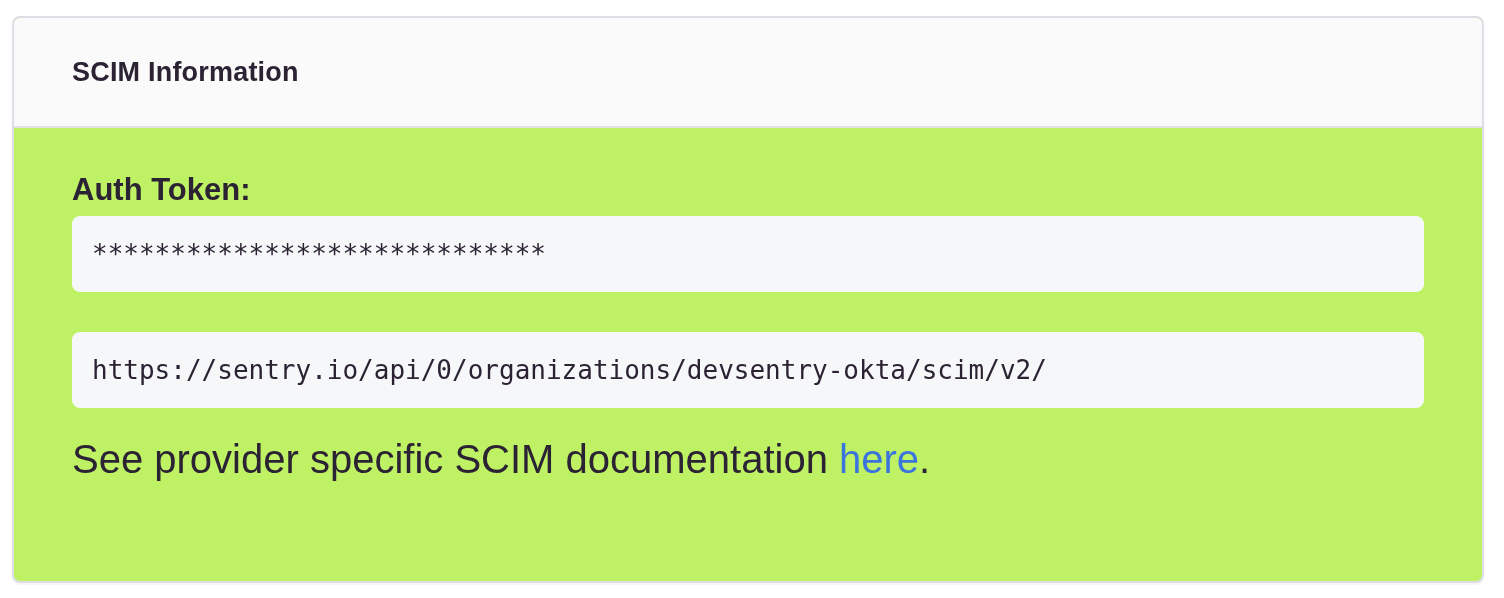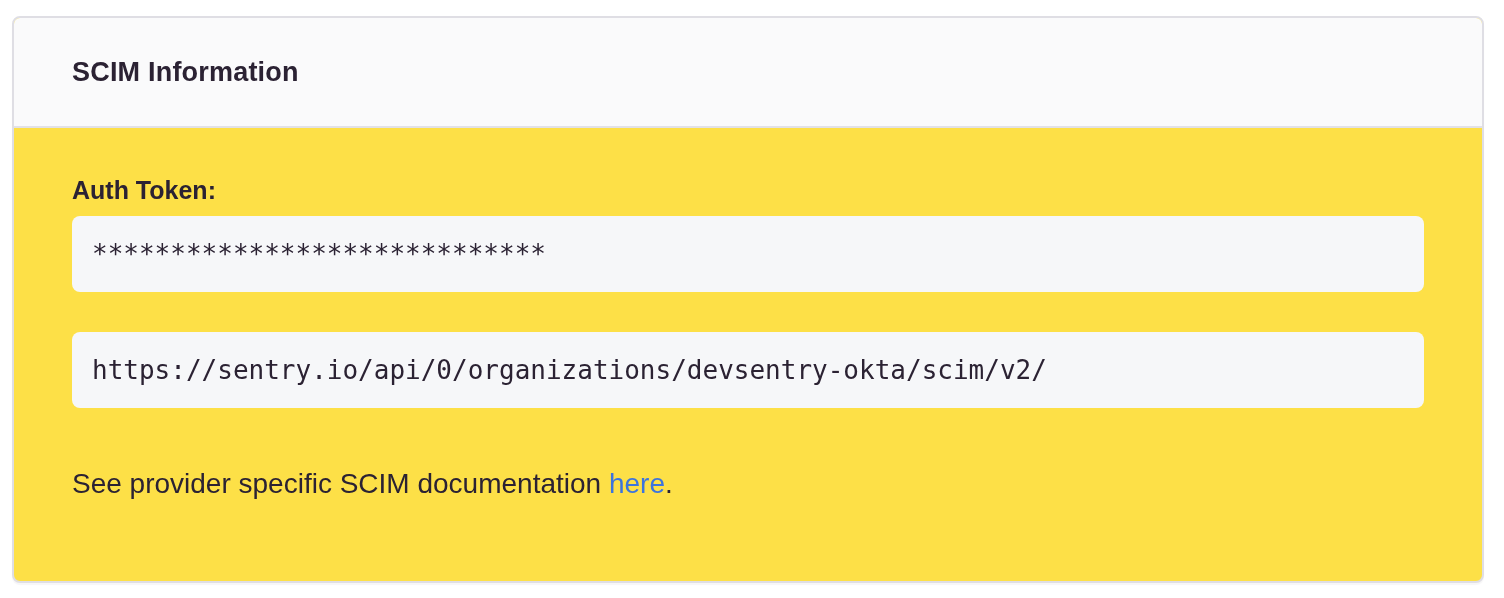--- a/index.html
+++ b/index.html
@@ -7,21 +7,21 @@
     width: 1504px; height: 598px;
     background: #ffffff;
     font-family: "Liberation Sans", sans-serif;
     color: #2B2233;
     overflow: hidden;
   }
   .panel {
     position: absolute;
     left: 12px; top: 16px;
     width: 1472px; height: 567px;
-    background: #fde047;
+    background: #bef264;
     border: 2px solid #DFDEE4;
     border-radius: 8px;
     box-shadow: 0 2px 1px rgba(43, 34, 51, 0.04);
     overflow: hidden;
   }
   .panel-header {
     height: 110px;
     background: #FAFAFB;
     border-bottom: 2px solid #E2E1E6;
     display: flex;
@@ -31,43 +31,43 @@
   .panel-title {
     font-size: 27px;
     font-weight: 700;
     letter-spacing: 0.2px;
     color: #2B2233;
   }
   .panel-body {
     padding: 42px 58px 48px;
   }
   .field-label {
-    font-size: 25px;
+    font-size: 31px;
     font-weight: 700;
     line-height: 40px;
     margin-bottom: 6px;
     color: #2B2233;
   }
   .code-box {
     height: 76px;
     background: #F6F7F9;
     border-radius: 8px;
     display: flex;
     align-items: center;
     padding: 0 20px;
     font-family: "DejaVu Sans Mono", monospace;
     font-size: 26px;
     color: #2B2233;
     white-space: pre;
     overflow: hidden;
   }
   .field + .field { margin-top: 40px; }
   .footer-text {
-    margin-top: 56px;
-    font-size: 28px;
+    margin-top: 31px;
+    font-size: 40px;
     line-height: 40px;
     color: #2B2233;
   }
   .footer-text a {
     color: #3C74DD;
     text-decoration: none;
     cursor: pointer;
   }
 </style>
 </head>

